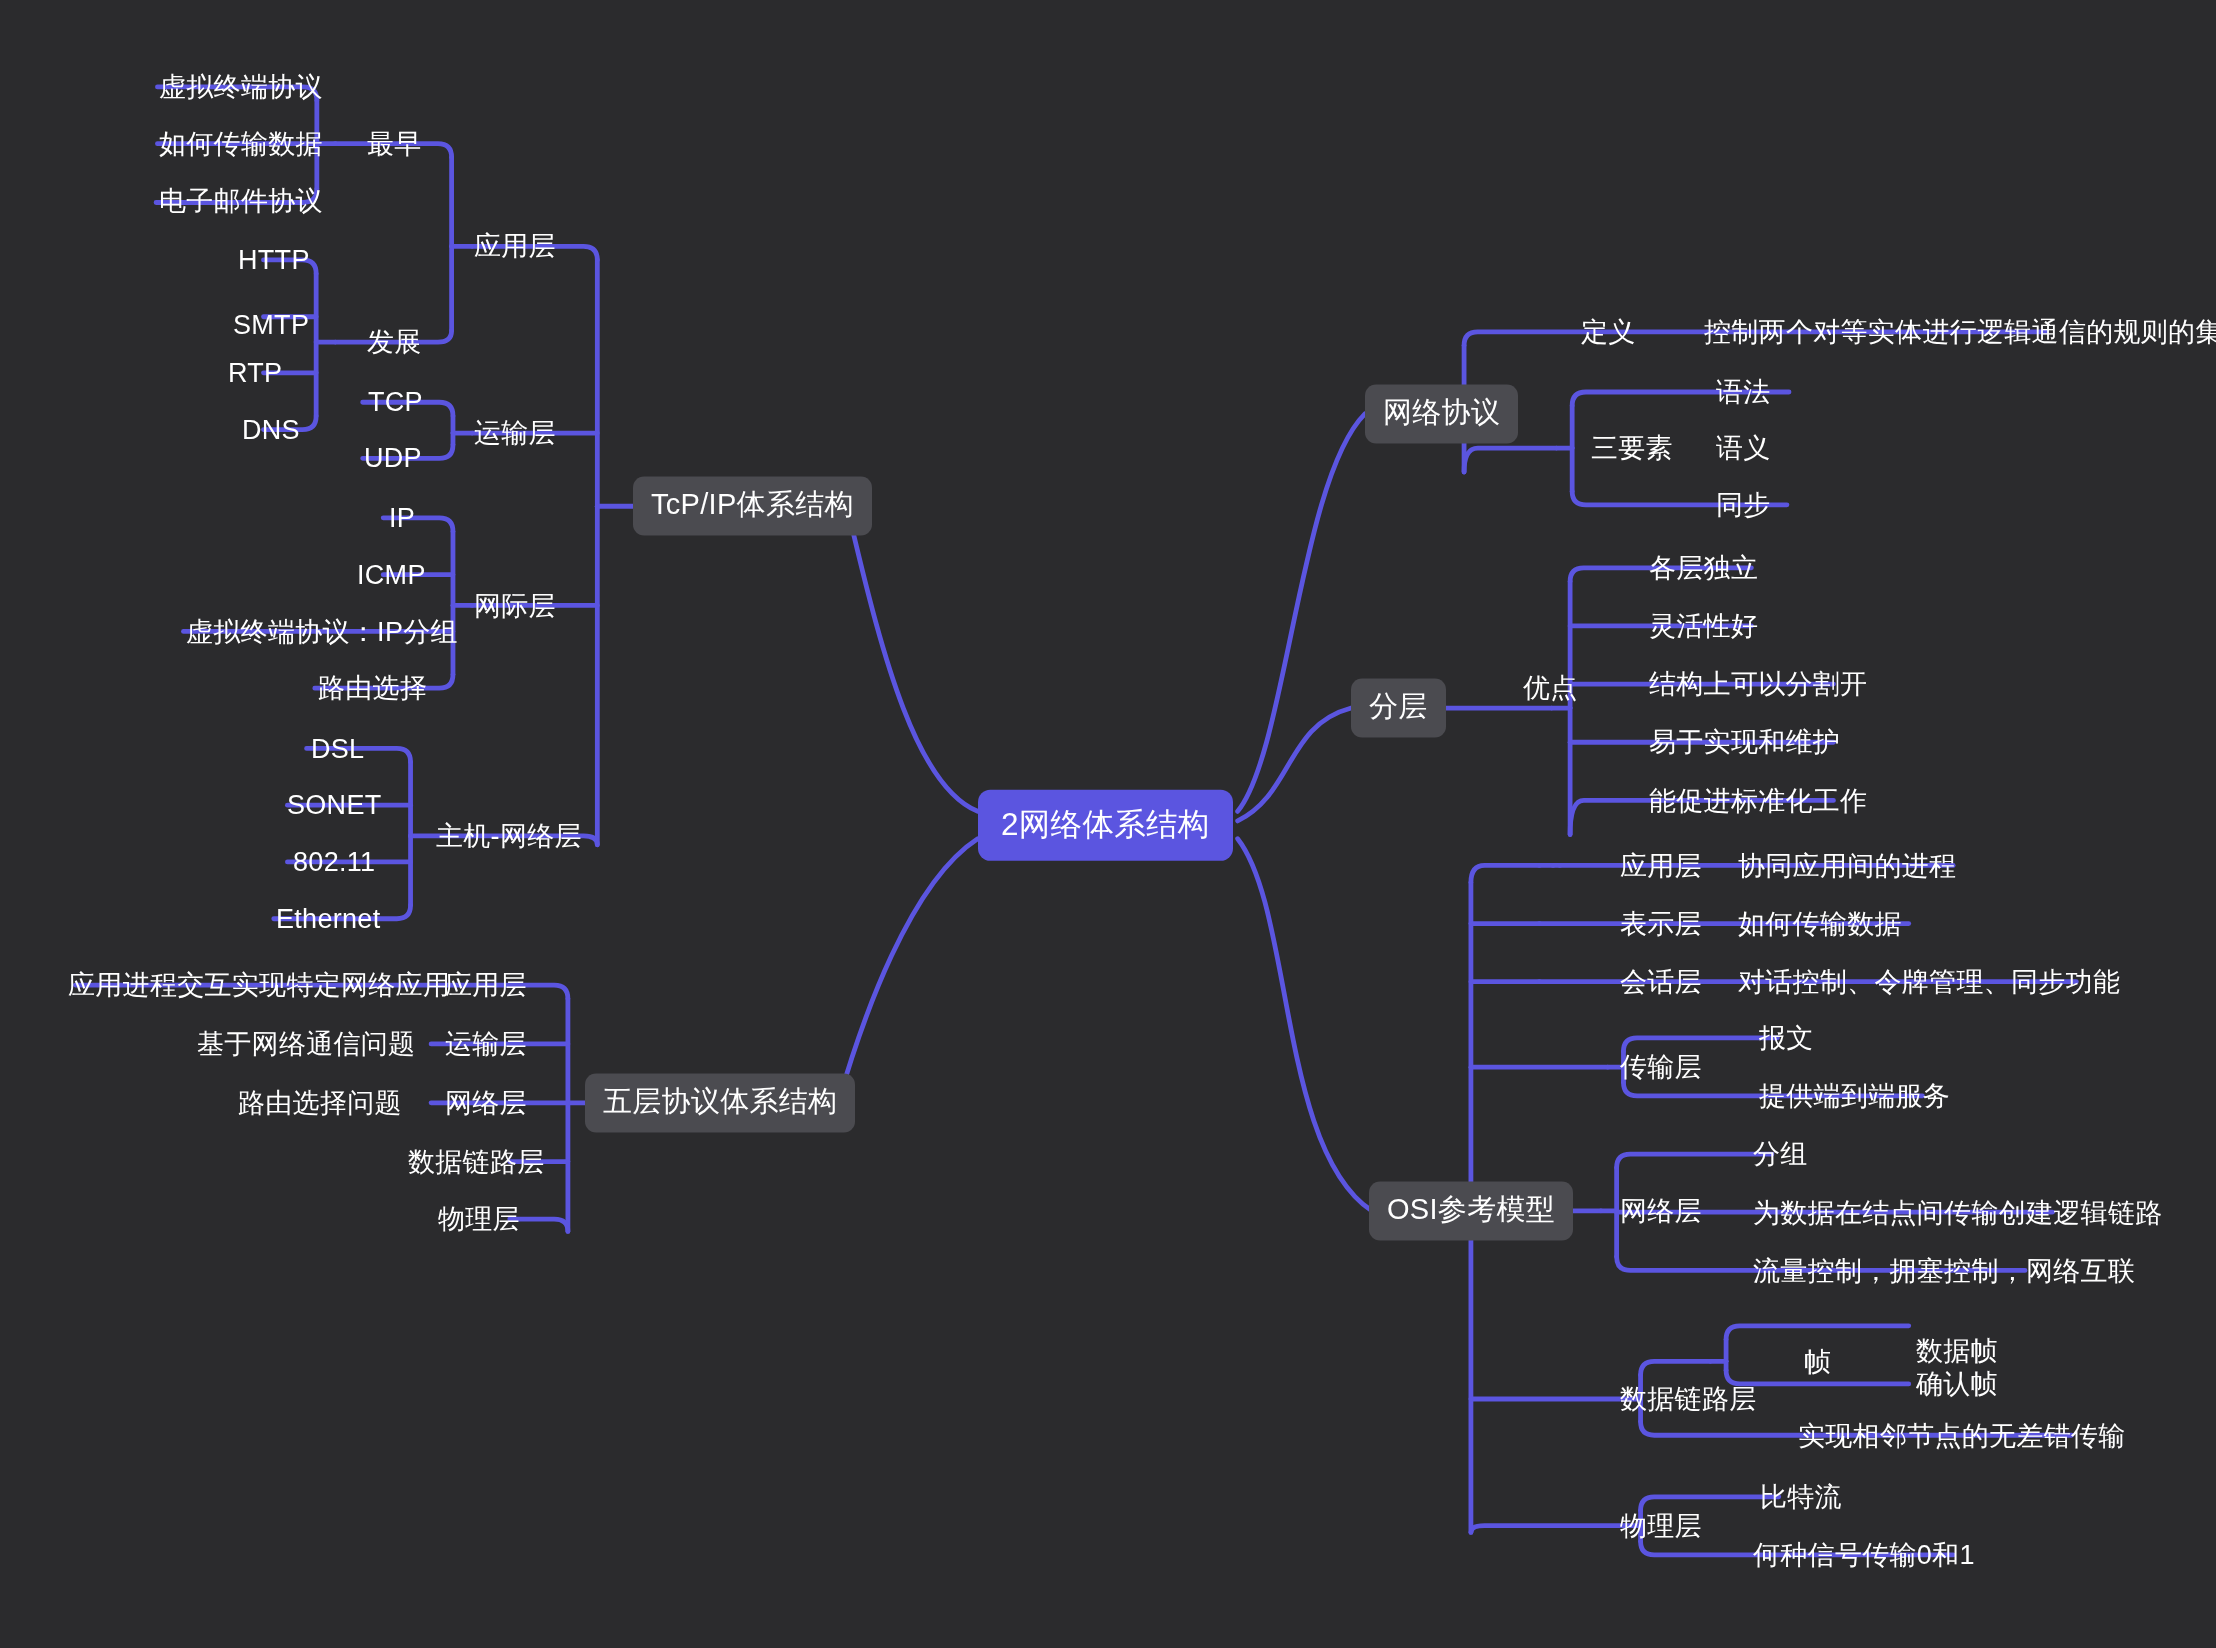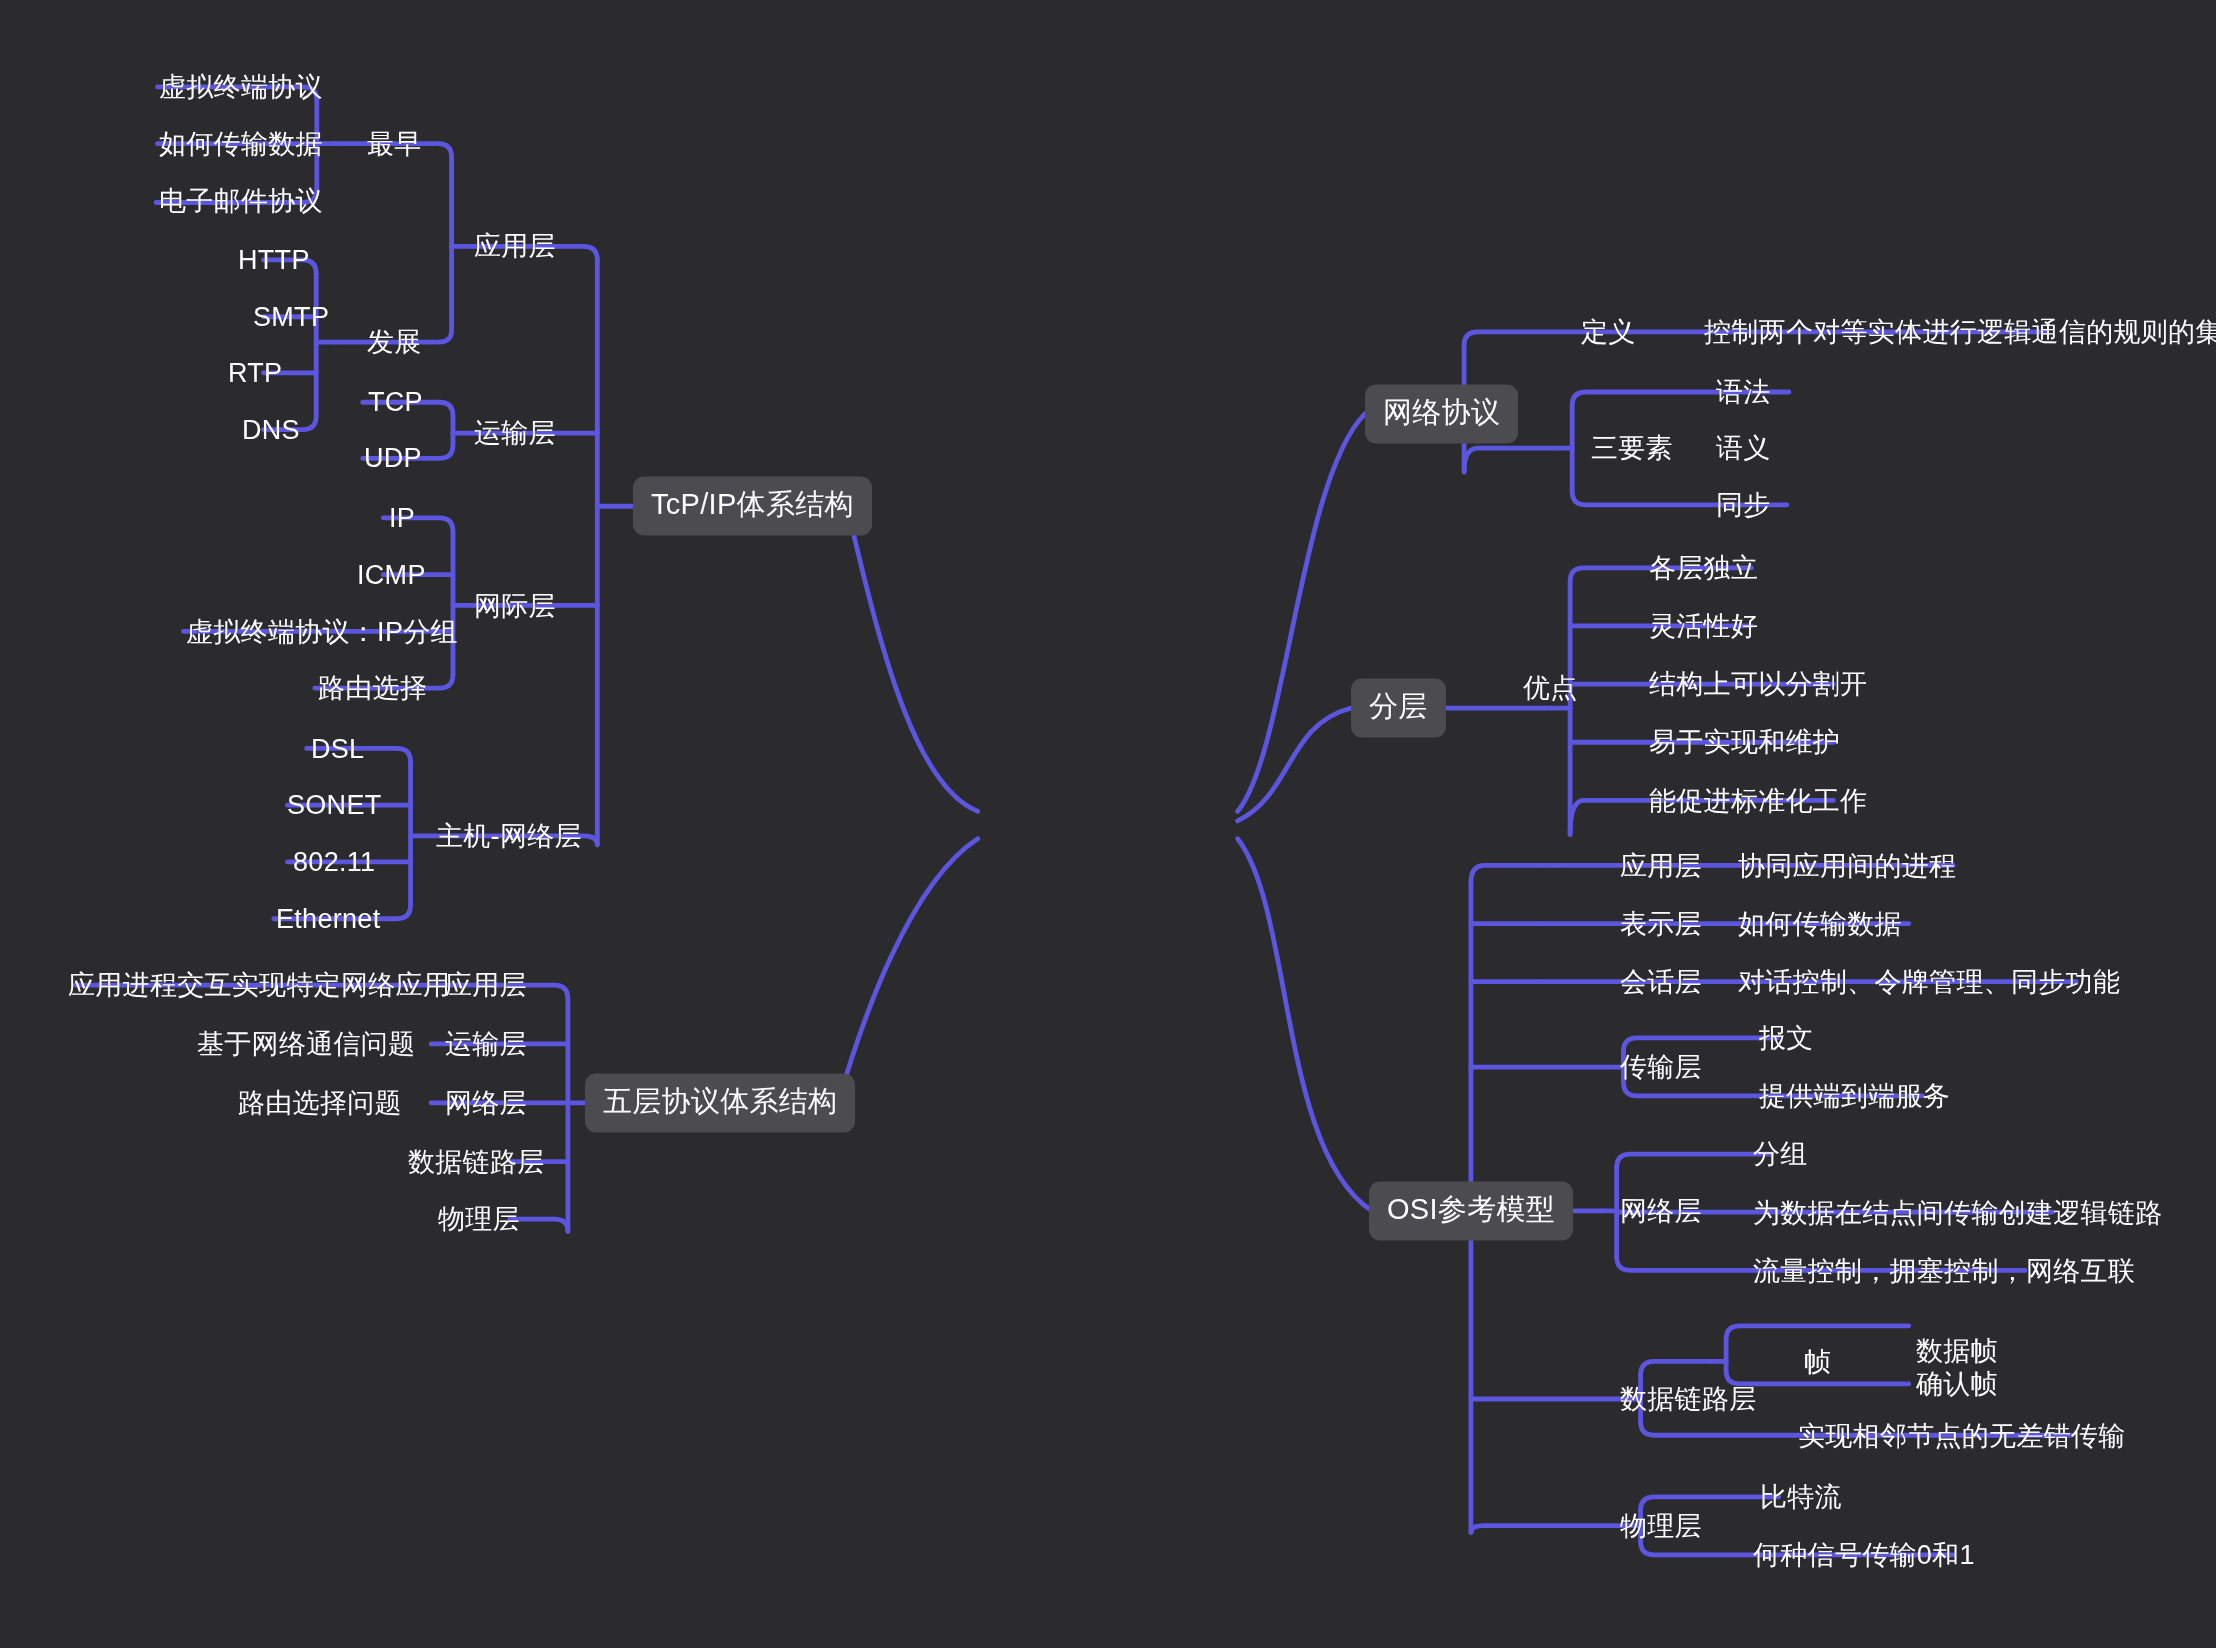--- a/index.html
+++ b/index.html
@@ -218,37 +218,38 @@
 
       <path d="M2375,2230 L2398,2230"></path>
       <path d="M2398,2230 L2398,2208"></path>
       <path d="M2398,2230 L2398,2253"></path>
       <path d="M2398,2208 Q2398,2188 2418,2188 L2600,2188"></path>
       <path d="M2398,2253 Q2398,2273 2418,2273 L2855,2273"></path>
 
     </g>
   </svg>
 
+  <div class="node root" style="left:978px; top:825px;">2网络体系结构</div>
 
   <div class="node box" style="left:633px; top:506px;">TcP/IP体系结构</div>
 
   <div class="node txt" style="left:474px; top:246px;">应用层</div>
   <div class="node txt" style="left:474px; top:433px;">运输层</div>
   <div class="node txt" style="left:474px; top:606px;">网际层</div>
   <div class="node txt" style="left:436px; top:836px;">主机-网络层</div>
 
   <div class="node txt" style="left:367px; top:144px;">最早</div>
   <div class="node txt" style="left:367px; top:342px;">发展</div>
 
   <div class="node txt" style="left:159px; top:87px;">虚拟终端协议</div>
   <div class="node txt" style="left:159px; top:144px;">如何传输数据</div>
   <div class="node txt" style="left:159px; top:201px;">电子邮件协议</div>
 
   <div class="node txt" style="left:238px; top:260px;">HTTP</div>
-  <div class="node txt" style="left:233px; top:317px;margin-left:20px;">SMTP</div>
+  <div class="node txt" style="left:233px; top:325px;">SMTP</div>
   <div class="node txt" style="left:228px; top:373px;">RTP</div>
   <div class="node txt" style="left:242px; top:430px;">DNS</div>
 
   <div class="node txt" style="left:368px; top:402px;">TCP</div>
   <div class="node txt" style="left:364px; top:458px;">UDP</div>
 
   <div class="node txt" style="left:389px; top:518px;">IP</div>
   <div class="node txt" style="left:357px; top:575px;">ICMP</div>
   <div class="node txt" style="left:186px; top:632px;">虚拟终端协议：IP分组</div>
   <div class="node txt" style="left:318px; top:688px;">路由选择</div>

